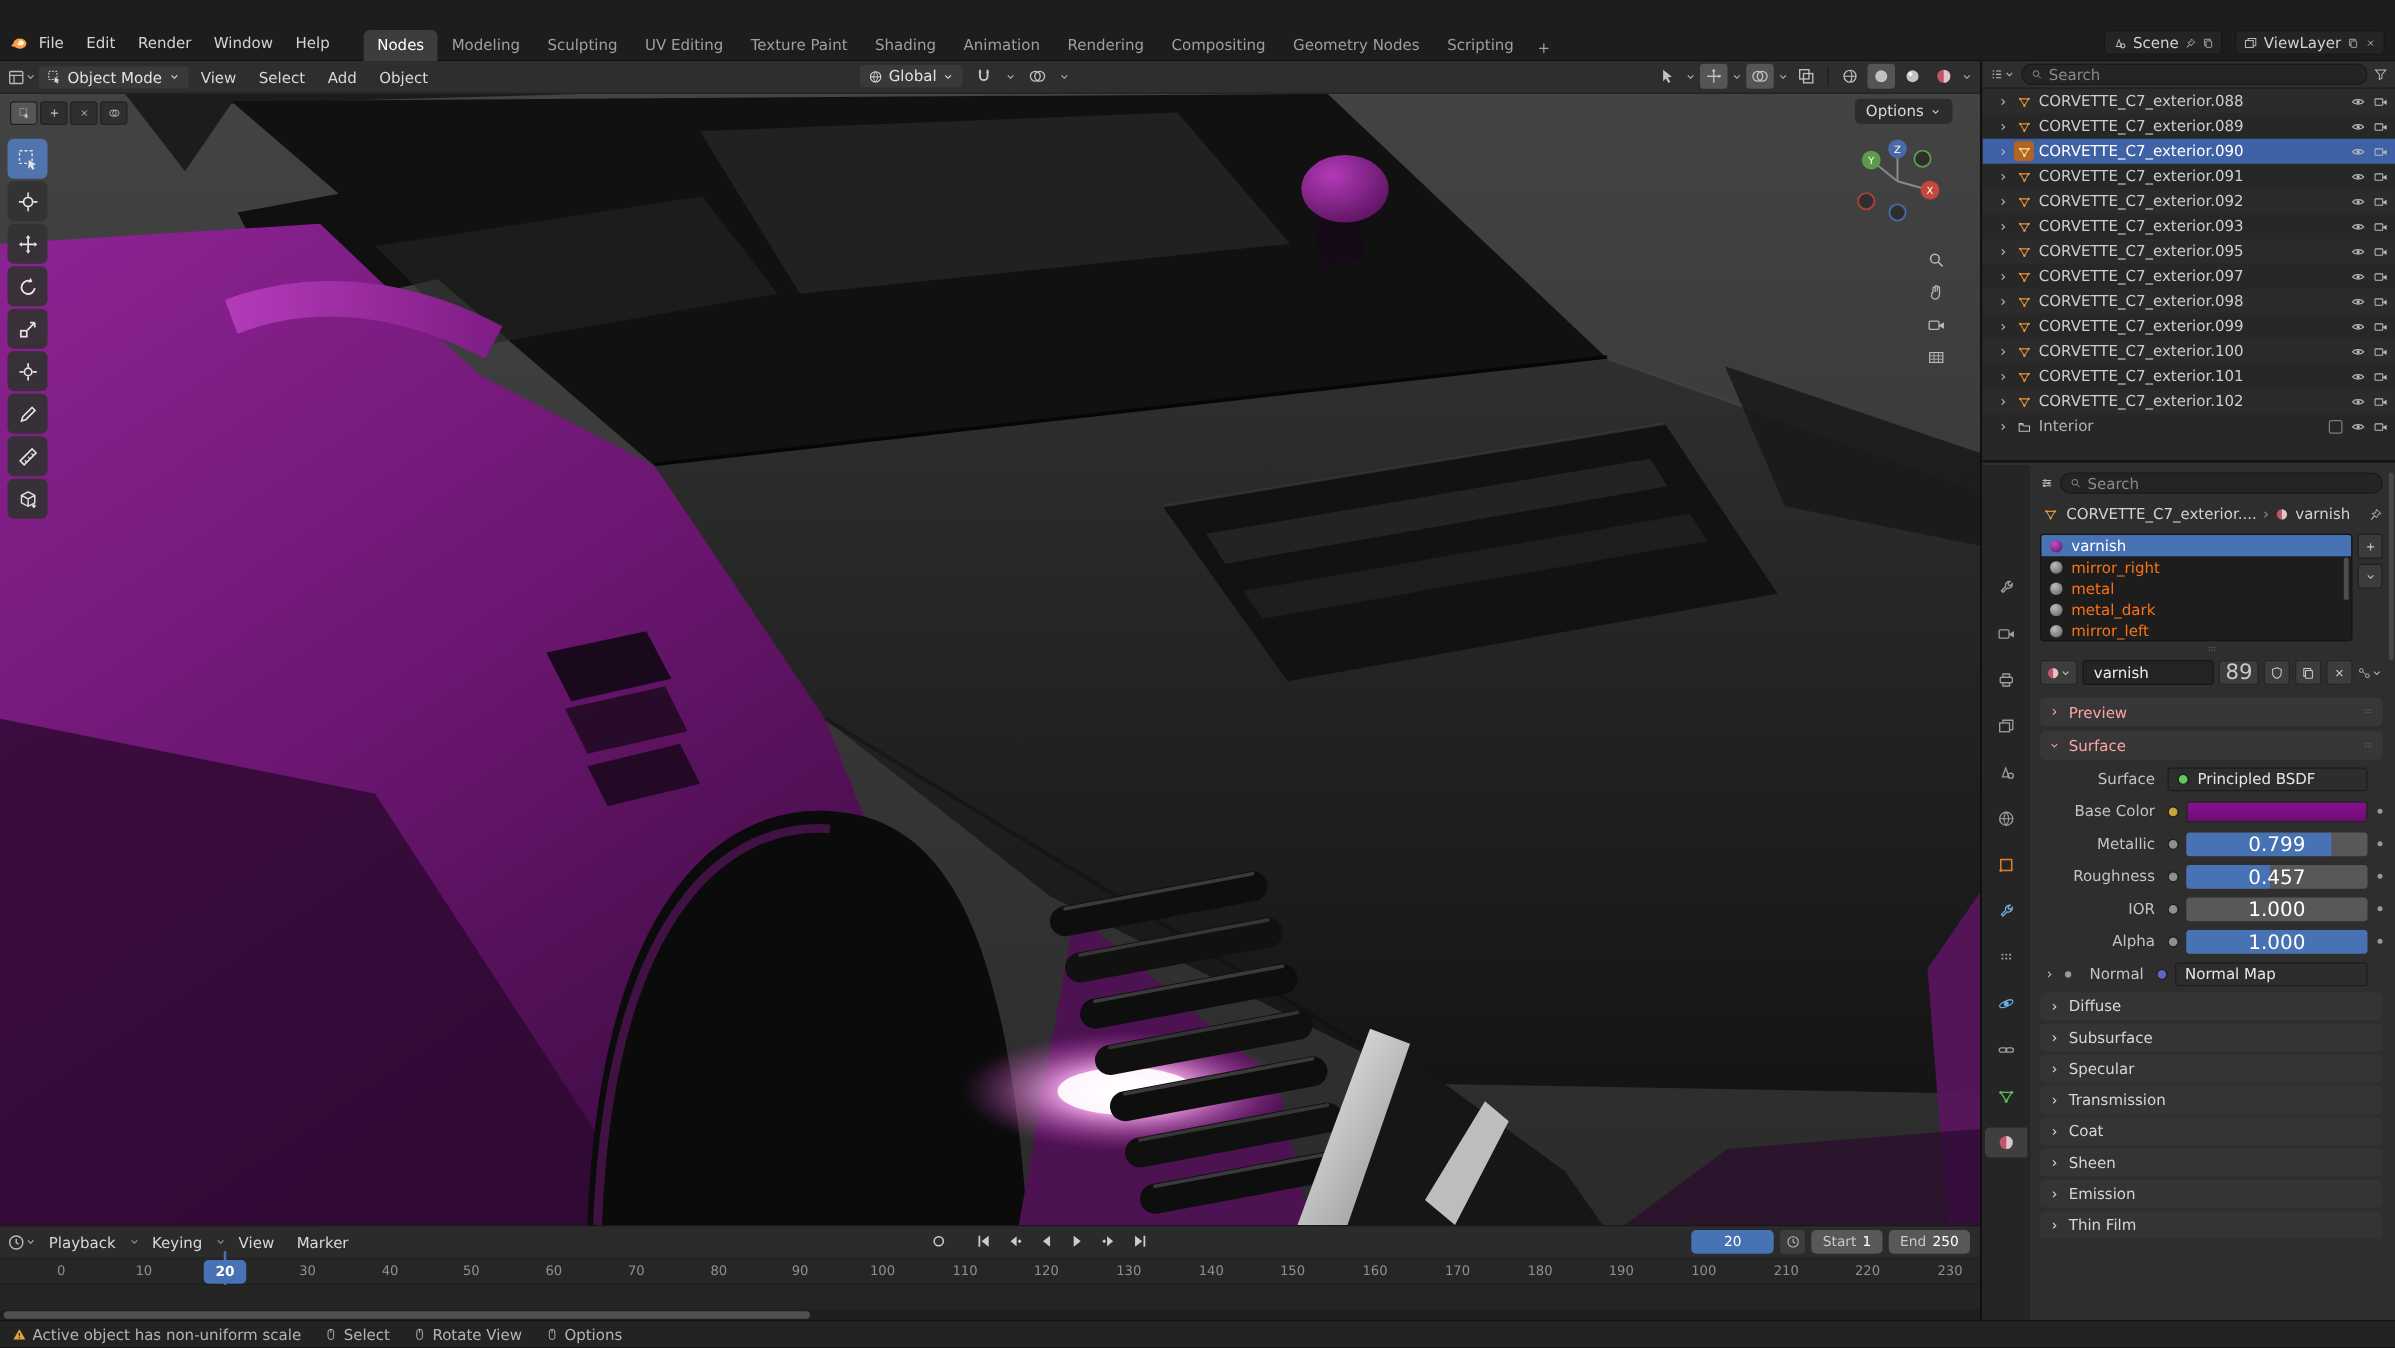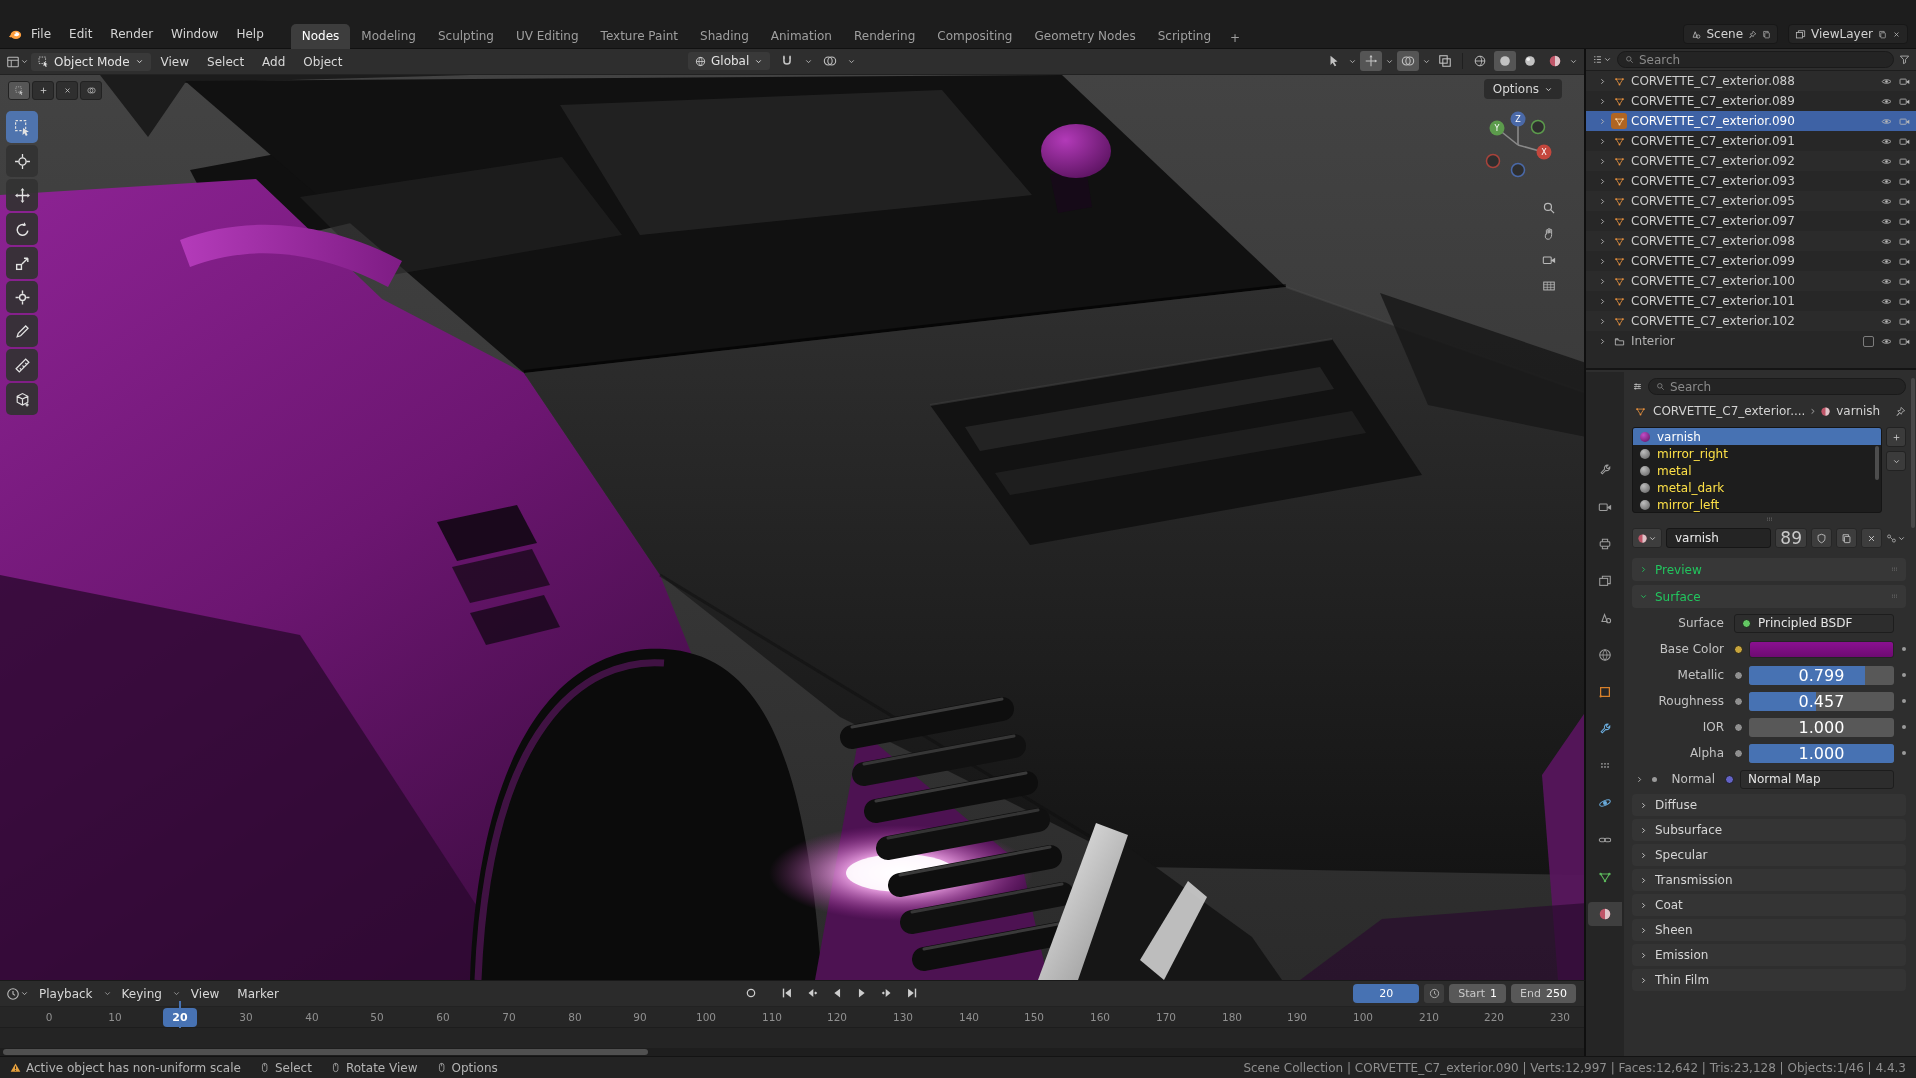--- a/index.html
+++ b/index.html
@@ -81,32 +81,32 @@
 #props{position:absolute;top:323px;left:0;right:0;bottom:0;background:#2e2e2e}
 #prop-tabs{position:absolute;top:0;left:0;bottom:0;width:38px;background:#252525;display:flex;flex-direction:column;align-items:center;padding-top:86px;gap:13px}
 .ptab{width:34px;height:24px;display:flex;align-items:center;justify-content:center;color:#9e9e9e;border-radius:4px 0 0 4px}
 .ptab.on{background:#3f3f3f;color:#e3e3e3}
 #prop-content{position:absolute;left:38px;top:0;right:0;bottom:0;padding:6px 10px 0 8px}
 .p-search{display:flex;align-items:center;gap:5px;margin-bottom:8px}
 .breadcrumb{display:flex;align-items:center;gap:5px;color:#d2d2d2;margin-bottom:8px}
 .bc-sep{color:#8a8a8a}
 #slot-wrap{display:flex;gap:4px}
 #slot-list{flex:1;background:#1d1d1d;border:1px solid #151515;border-radius:3px;height:86px;overflow:hidden;position:relative}
-.slot{display:flex;align-items:center;gap:7px;height:17px;padding:0 7px;color:#fde047}
+.slot{display:flex;align-items:center;gap:7px;height:17px;padding:0 7px;color:#f97316}
 .slot.sel{background:#4772b3;color:#fff}
 .slot-dot{width:10px;height:10px;border-radius:50%;background:radial-gradient(circle at 35% 30%,#bdbdbd,#5d5d5d);flex:none}
 .slot-dot.purple{background:radial-gradient(circle at 35% 30%,#c24ec7,#5c115f)}
 #slot-scroll{position:absolute;right:2px;top:18px;width:4px;height:34px;background:#4d4d4d;border-radius:2px}
 #slot-btns{display:flex;flex-direction:column;gap:4px}
 .sq-btn{width:20px;height:20px;background:#3b3b3b;border:1px solid #222;border-radius:3px;display:flex;align-items:center;justify-content:center;color:#c6c6c6}
 #drag-dots{display:flex;justify-content:center;color:#6f6f6f;height:9px;margin:2px 0 4px}
 .matname-row{display:flex;align-items:center;gap:4px;margin-bottom:10px}
 .name-input{flex:1;height:20px;background:#242424;border:1px solid #161616;border-radius:3px;display:flex;align-items:center;padding:0 8px;color:#ededed}
 .mini-btn{height:20px;min-width:20px;background:#3d3d3d;border:1px solid #262626;border-radius:3px;display:flex;align-items:center;justify-content:center;padding:0 4px;color:#c9c9c9;font-size:17px}
-.panel-h{display:flex;align-items:center;gap:7px;height:23px;background:#373737;border-radius:4px;padding:0 7px;margin:4px 0;color:#22c55e}
+.panel-h{display:flex;align-items:center;gap:7px;height:23px;background:#373737;border-radius:4px;padding:0 7px;margin:4px 0;color:#fca5a5}
 .panel-h .drag{margin-left:auto;color:#6f6f6f}
 .p-row{display:flex;align-items:center;height:22px;margin:4px 0}
 .p-label{width:102px;text-align:right;padding-right:10px;color:#c3c3c3;flex:none;white-space:nowrap}
 .p-widget{flex:1;display:flex;align-items:center;min-width:0}
 .anim-dot{width:4px;height:4px;border-radius:2px;background:#9a9a9a;margin-left:8px;flex:none}
 .socket{width:9px;height:9px;border-radius:50%;flex:none;margin-right:6px;border:1px solid #1c1c1c}
 .slider{flex:1;height:19px;background:#585858;border-radius:3px;position:relative;overflow:hidden}
 .slider .fill{position:absolute;top:0;bottom:0;left:0;background:#4772b3}
 .slider .val{position:absolute;inset:0;display:flex;align-items:center;justify-content:center;color:#fff;font-size:16px}
 .btnfield{flex:1;height:19px;background:#2d2d2d;border:1px solid #1d1d1d;border-radius:3px;display:flex;align-items:center;gap:7px;padding:0 7px;color:#e6e6e6}
@@ -896,21 +896,20 @@
           <use href="#i-mouse"></use>
         </svg>
       <span>Rotate View</span>
     </span>
     <span class="hint">
       <svg class="ic sm">
           <use href="#i-mouse"></use>
         </svg>
       <span>Options</span>
     </span>
-    <span id="status-info">Scene Collection | CORVETTE_C7_exterior.090 | Verts:12,997 | Faces:12,642 | Tris:23,128 | Objects:1/46 | 4.4.3</span>
   </div>
 
   <div id="rightpanel">
 
     <div id="outliner">
       <div id="ol-header">
         <span class="ibtn">
             <svg class="ic sm">
               <use href="#i-list"></use>
             </svg>

